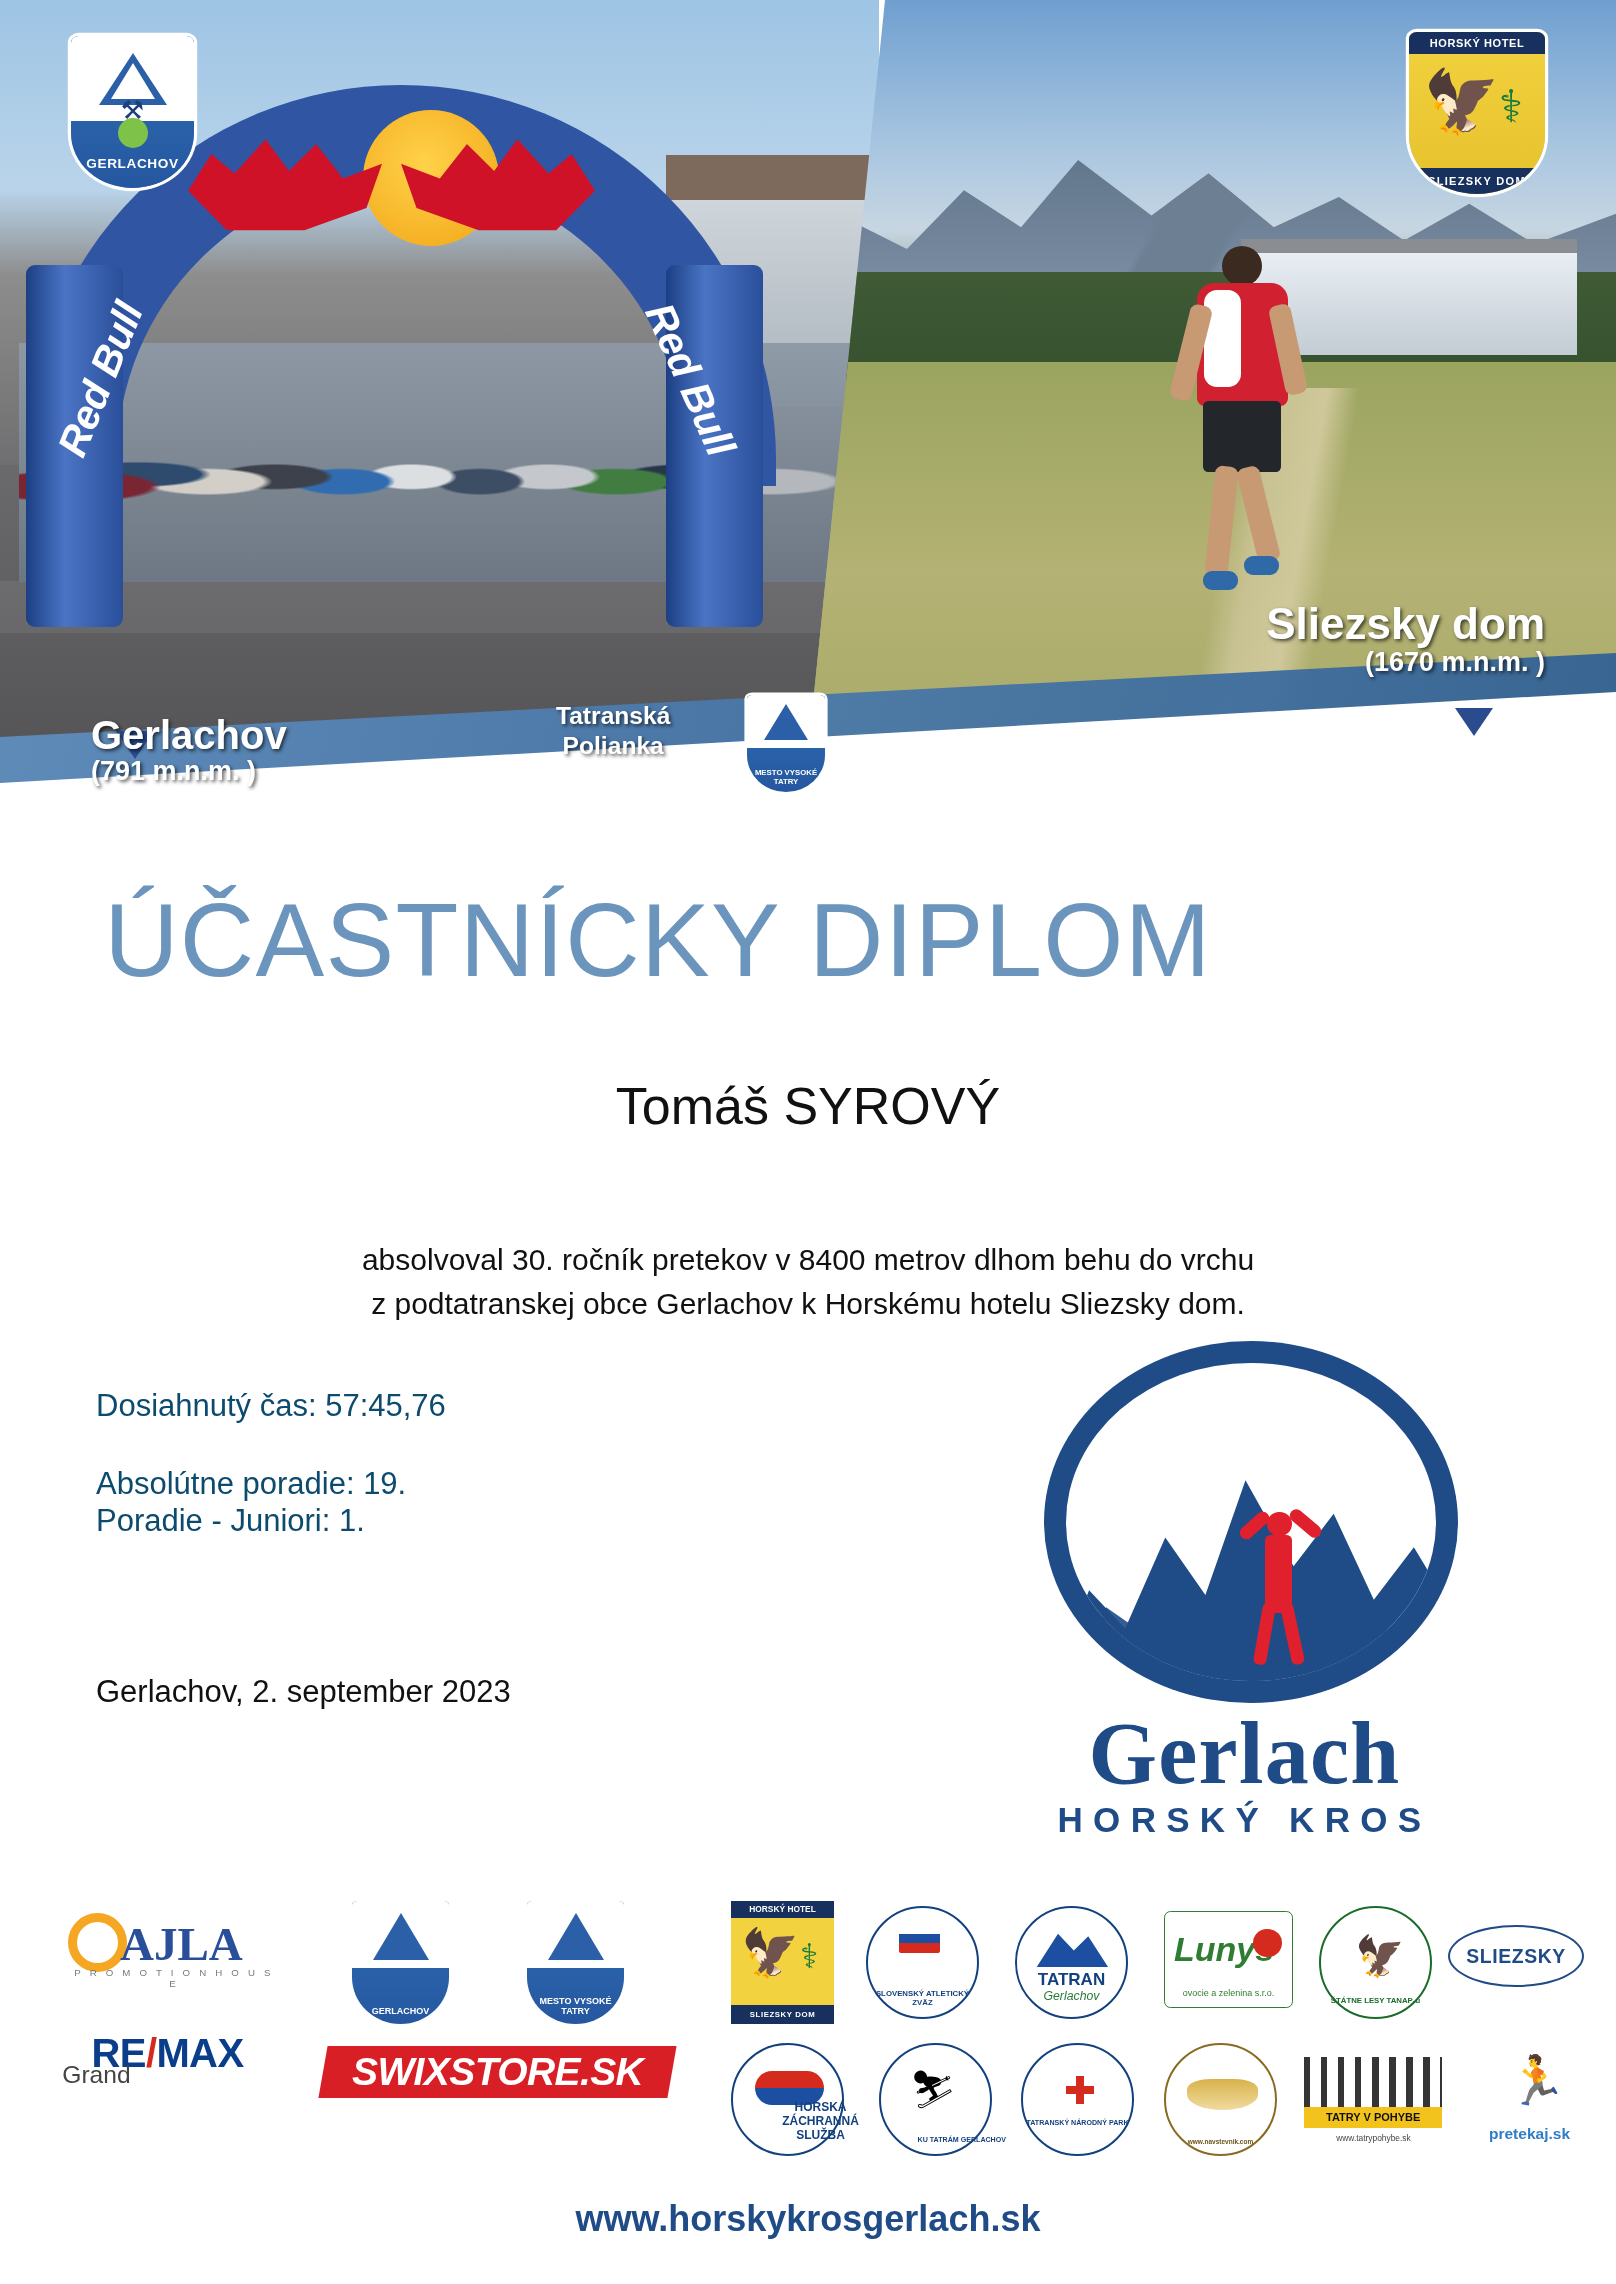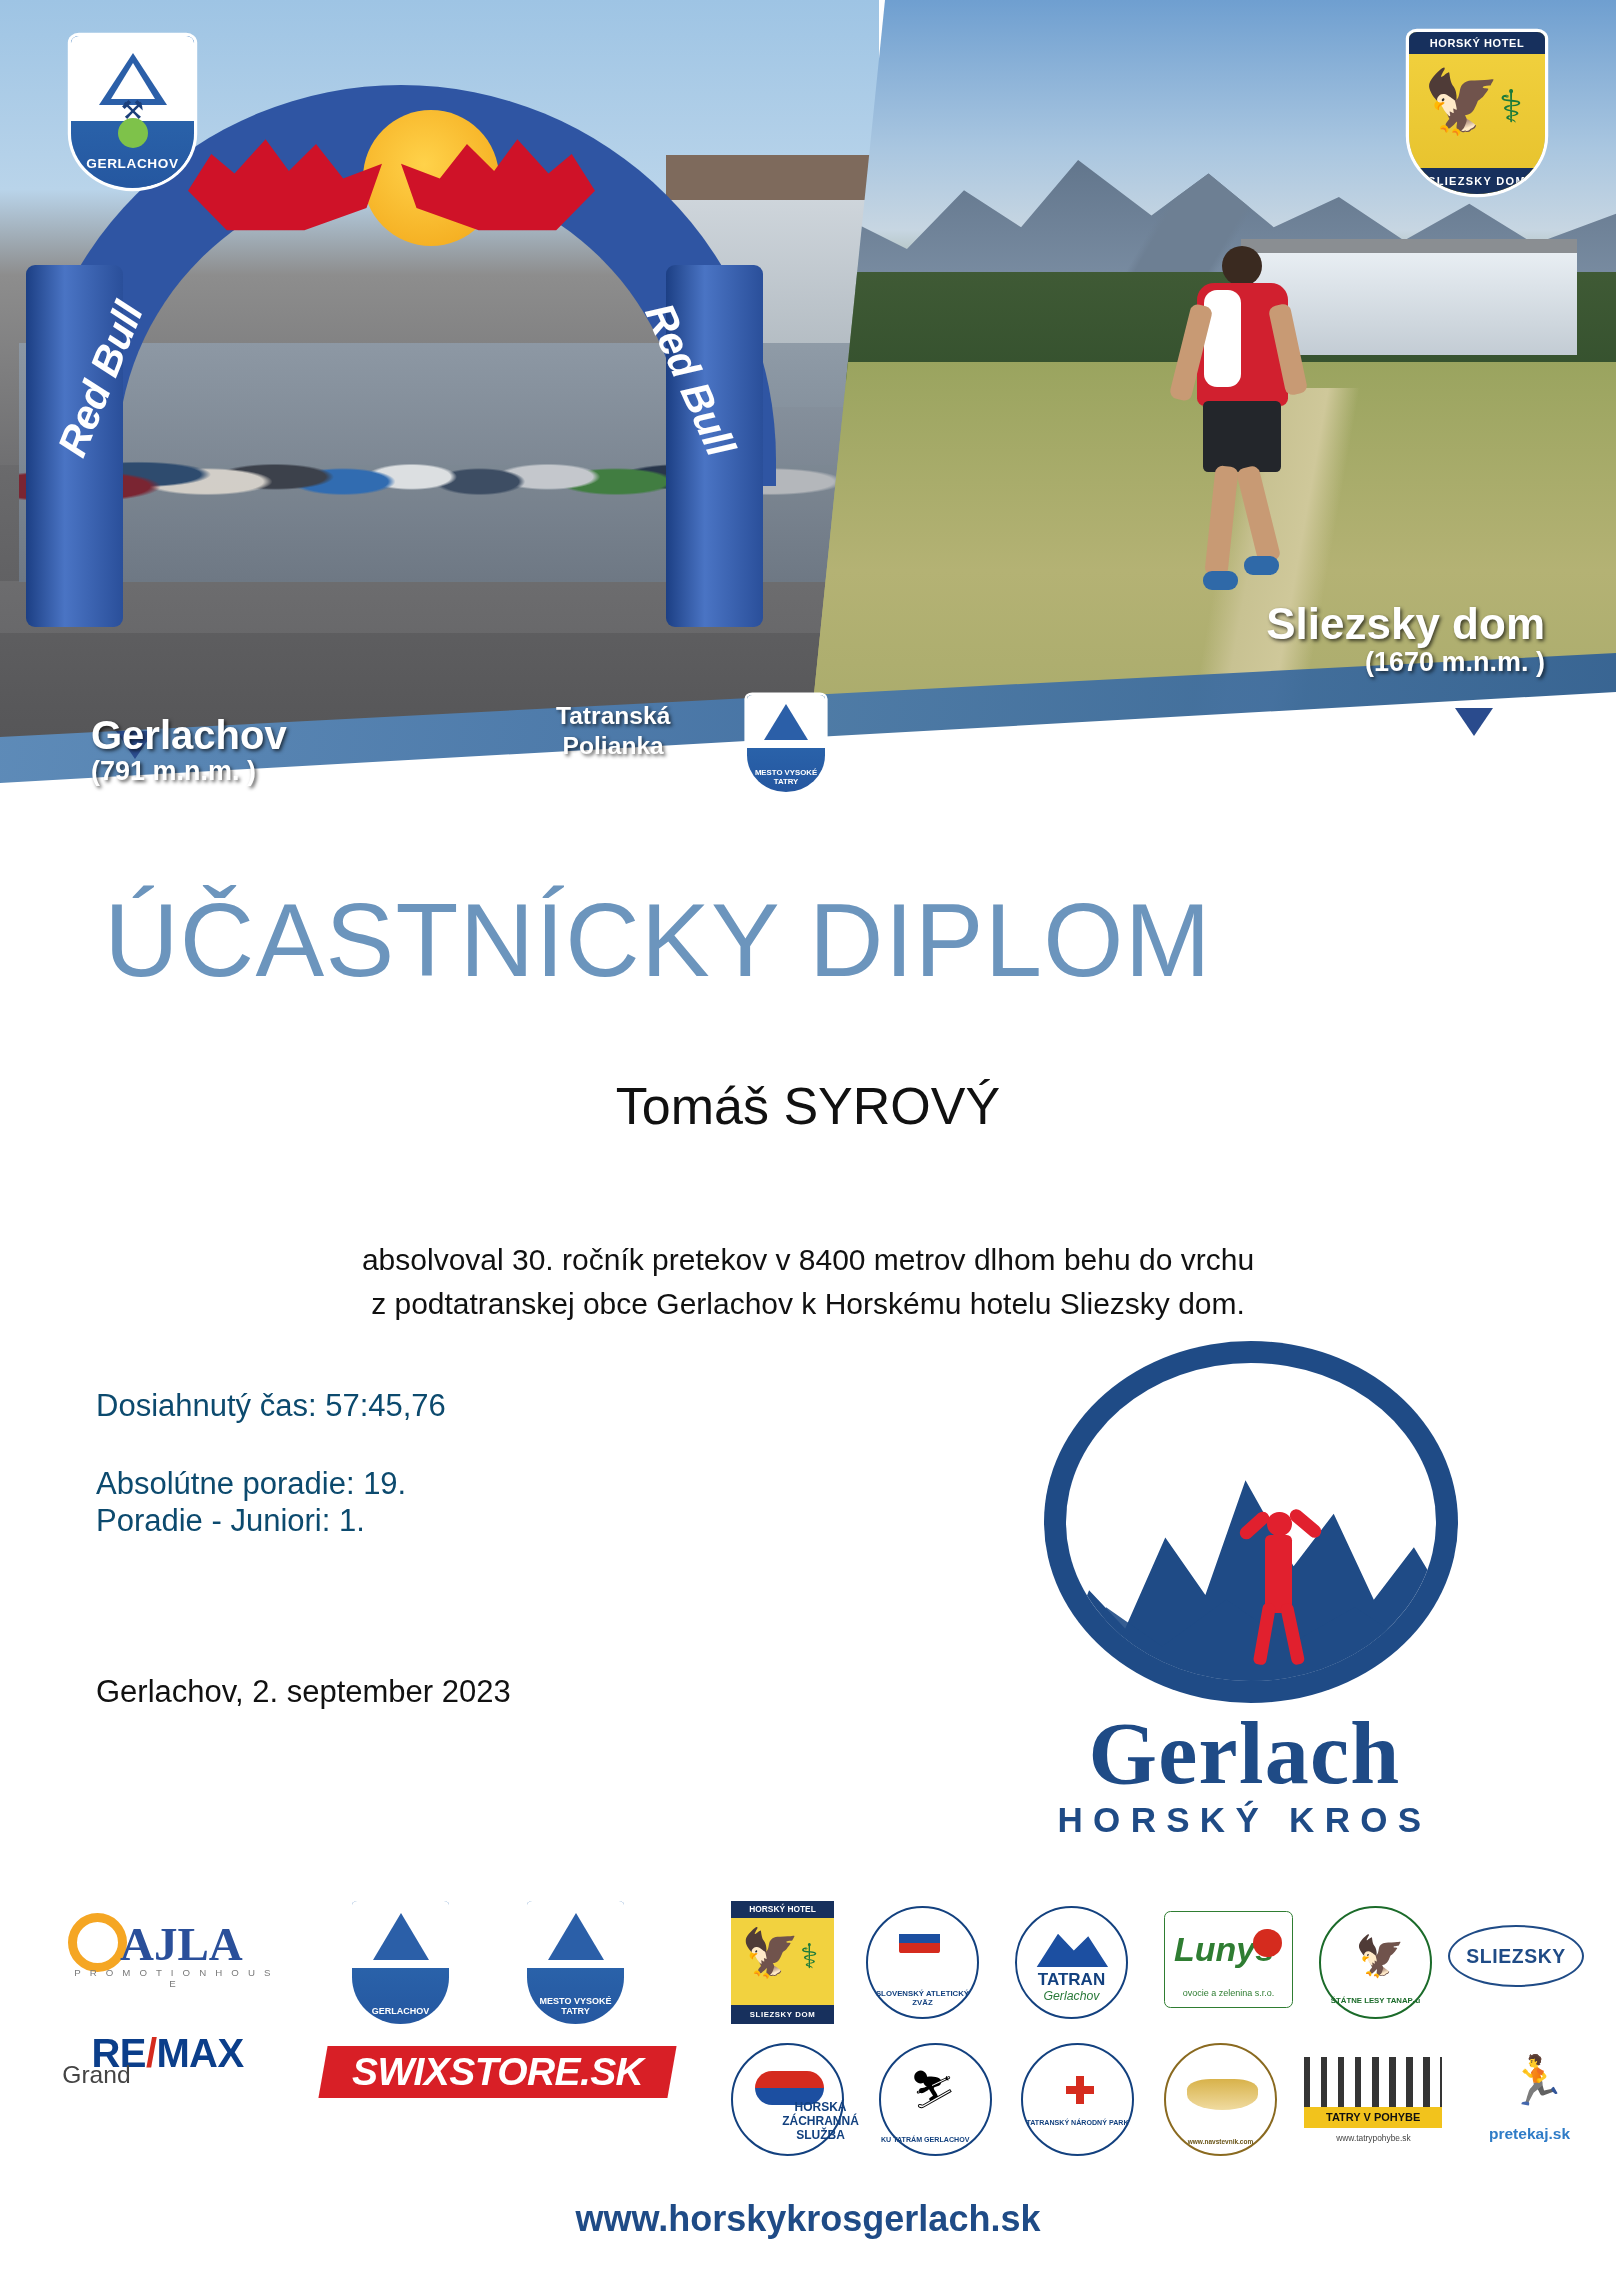--- a/index.html
+++ b/index.html
@@ -358,21 +358,21 @@
 
   .gastrobal { left: 1448px; top: 37px; width: 136px; height: 62px; border-radius: 50%; border: 2.6px solid #1f4b86; background:#fff; }
   .gastrobal span { font-size: 19.4px; font-weight:bold; color:#1f4b86; letter-spacing: 0.6px;}
 
   .sp-r3 { left: 731px; top: 155px; width: 113px; height: 113px; }
   .sp-r3 .swoosh { position:absolute; left: 22px; top: 26px; width: 69px; height: 34px; background: linear-gradient(#d52b1e 50%, #1c4fa1 50%); border-radius: 17px;}
   .sp-r3 .cap { position:absolute; left:0; bottom: 11.6px; width:100%; text-align:center; font-size: 12px; font-weight:bold; color:#13417f;margin-left:33px;}
 
   .sp-r4 { left: 879px; top: 155px; width: 113px; height: 113px; }
   .sp-r4 .ski { position:absolute; left: 28.4px; top: 26px; font-size: 37px; line-height:1; }
-  .sp-r4 .cap { position:absolute; left:0; bottom: 10.3px; width:100%; text-align:left; font-size: 7.1px; font-weight:bold; color:#13417f;}
+  .sp-r4 .cap { position:absolute; left:16px; bottom: 10.3px; width:100%; text-align:right; font-size: 7.1px; font-weight:bold; color:#13417f;}
 
   .sp-r5 { left: 1021px; top: 155px; width: 113px; height: 113px; }
   .sp-r5 .cross { position:absolute; left: 43px; top: 31px; width: 28.4px; height: 28.4px; }
   .sp-r5 .cross:before, .sp-r5 .cross:after { content:""; position:absolute; background:#d52b1e; }
   .sp-r5 .cross:before { left: 10.3px; top:0; width: 7.8px; height: 28.4px;}
   .sp-r5 .cross:after { left: 0; top: 10.3px; width: 28.4px; height: 7.8px;}
   .sp-r5 .cap { position:absolute; left:0; bottom: 27px; width:100%; text-align:center; font-size: 7.1px; font-weight:bold; color:#13417f;}
 
   .sp-r6 { left: 1164px; top: 155px; width: 113px; height: 113px; border-radius:50%; border: 2.6px solid #8a6a20; background:#fff;}
   .sp-r6 .sh { position:absolute; left: 20.7px; top: 34px; width: 71px; height: 31px; background: linear-gradient(#d8b24a, #f0dba0); border-radius: 40% 40% 60% 60%;}

